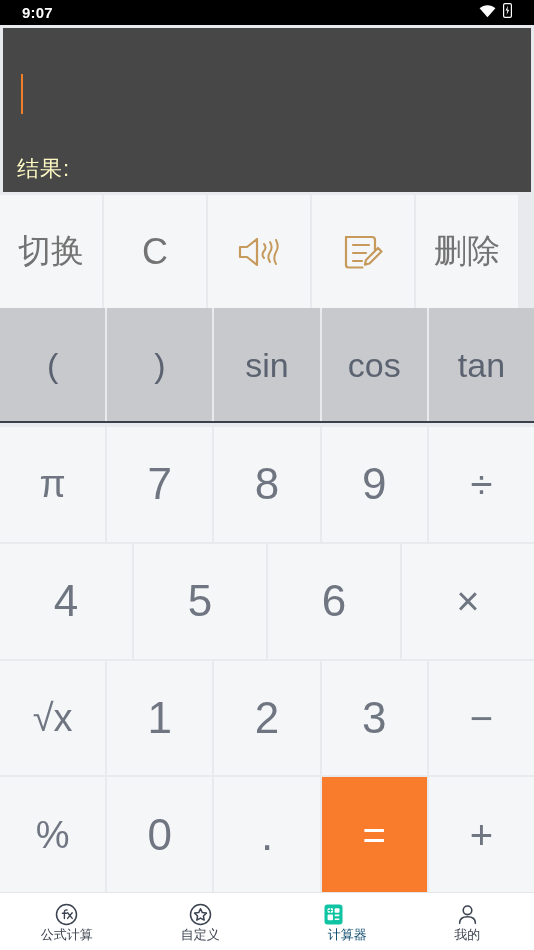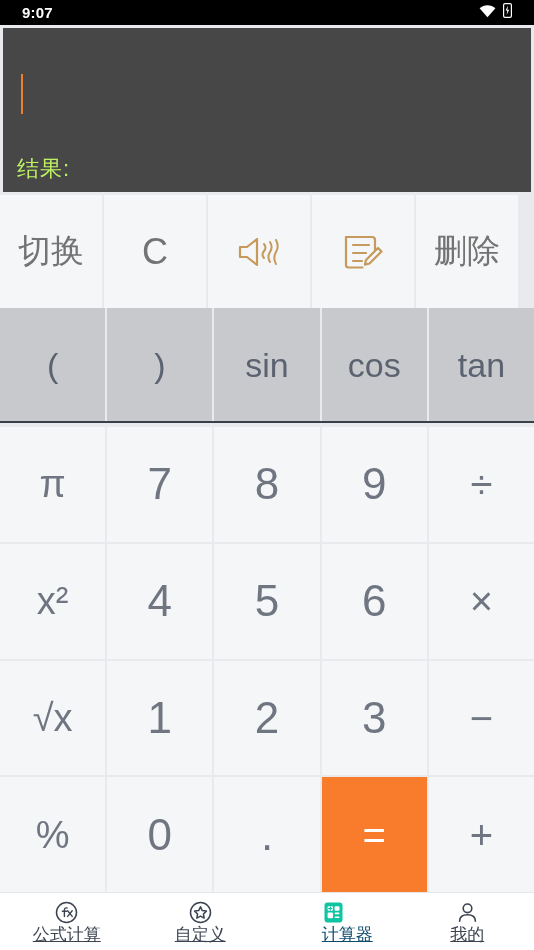--- a/index.html
+++ b/index.html
@@ -77,21 +77,21 @@
     font-size: 30px;
     color: #ffffff;
     line-height: 40px;
     white-space: nowrap;
   }
   .result-line {
     position: absolute;
     left: 14px;
     bottom: 8px;
     font-size: 22px;
-    color: #bef264;
+    color: #fef9c3;
     letter-spacing: 1px;
     white-space: nowrap;
   }
   .result-val {
     color: #ffffff;
   }
 
   
   .funcrow {
     display: flex;
@@ -199,24 +199,23 @@
     justify-content: center;
     gap: 2px;
   }
   .nav-ic {
     height: 24px;
     display: flex;
     align-items: center;
     justify-content: center;
   }
   .nav-label {
-    font-size: 17px;
+    font-size: 13px;
     color: #3c4350;
     line-height: 1;
-    text-decoration: underline;
   }
   .navitem.active .nav-label { color: #0c4a6e; margin-left: 27px; }
 </style>
 </head>
 <body>
 
 <div class="phone">
 
   <div class="statusbar">
     <div class="status-time">9:07</div>
@@ -317,23 +316,20 @@
       </div>
       <div class="key">
         <span class="key-label big">9</span>
       </div>
       <div class="key">
         <span class="key-label op">÷</span>
       </div>
     </div>
 
     <div class="krow">
-      <div class="key">
-        <span class="key-label">x²</span>
-      </div>
       <div class="key">
         <span class="key-label big">4</span>
       </div>
       <div class="key">
         <span class="key-label big">5</span>
       </div>
       <div class="key">
         <span class="key-label big">6</span>
       </div>
       <div class="key">

